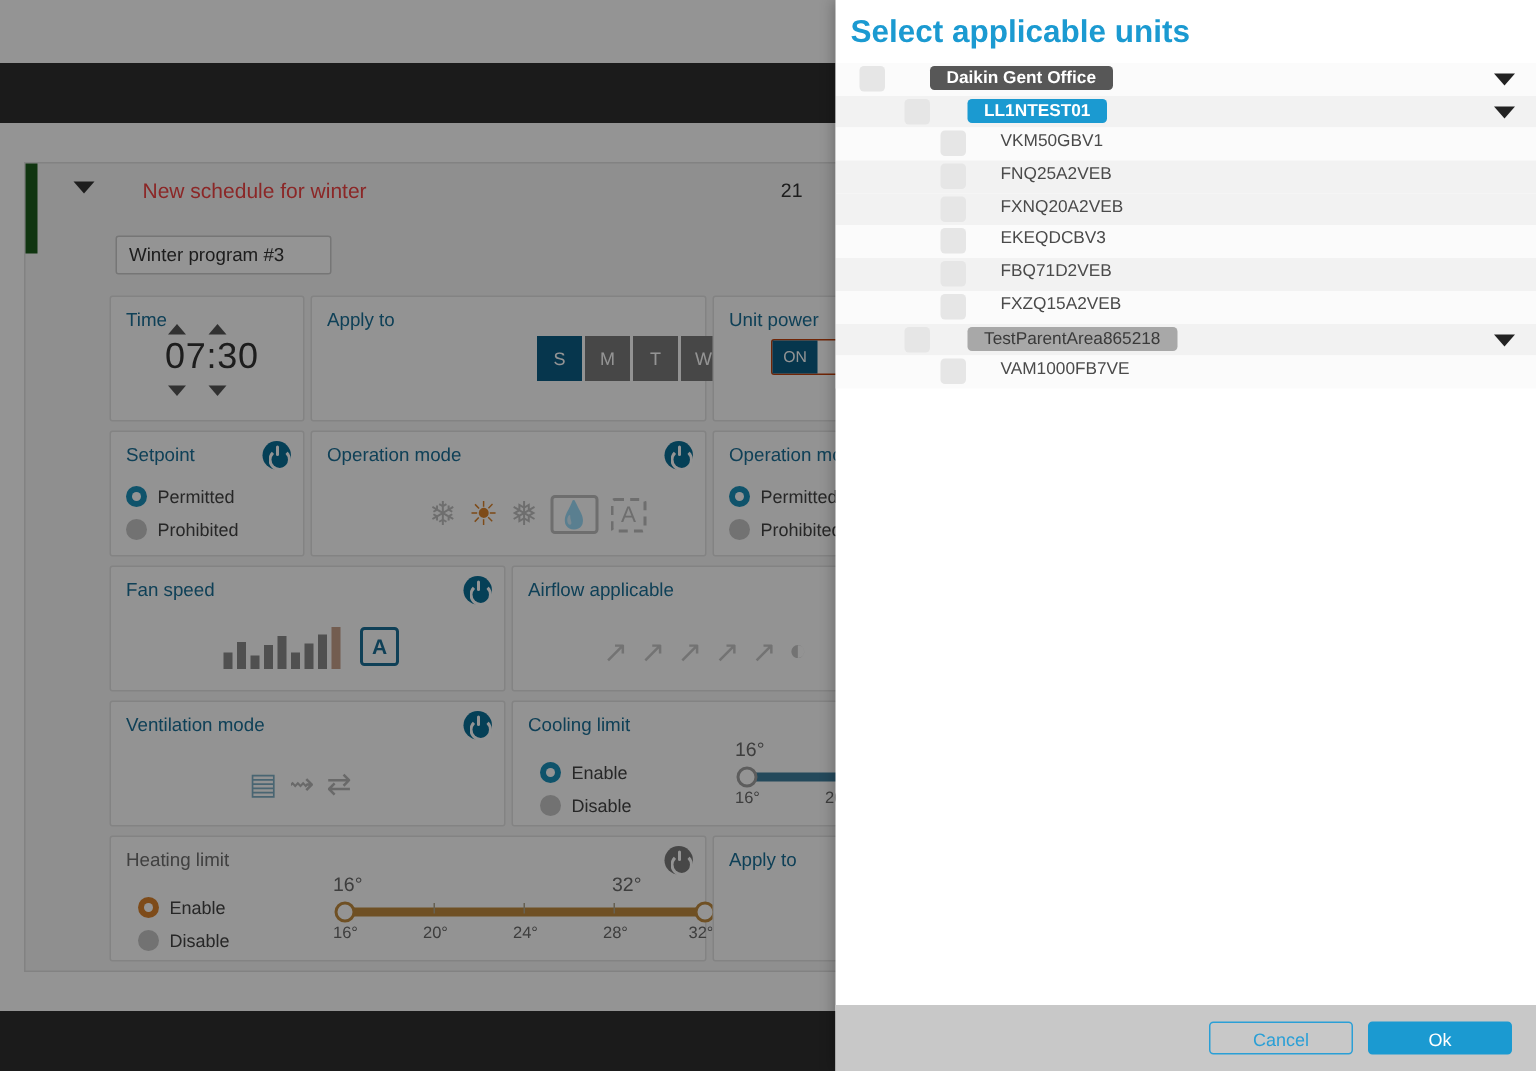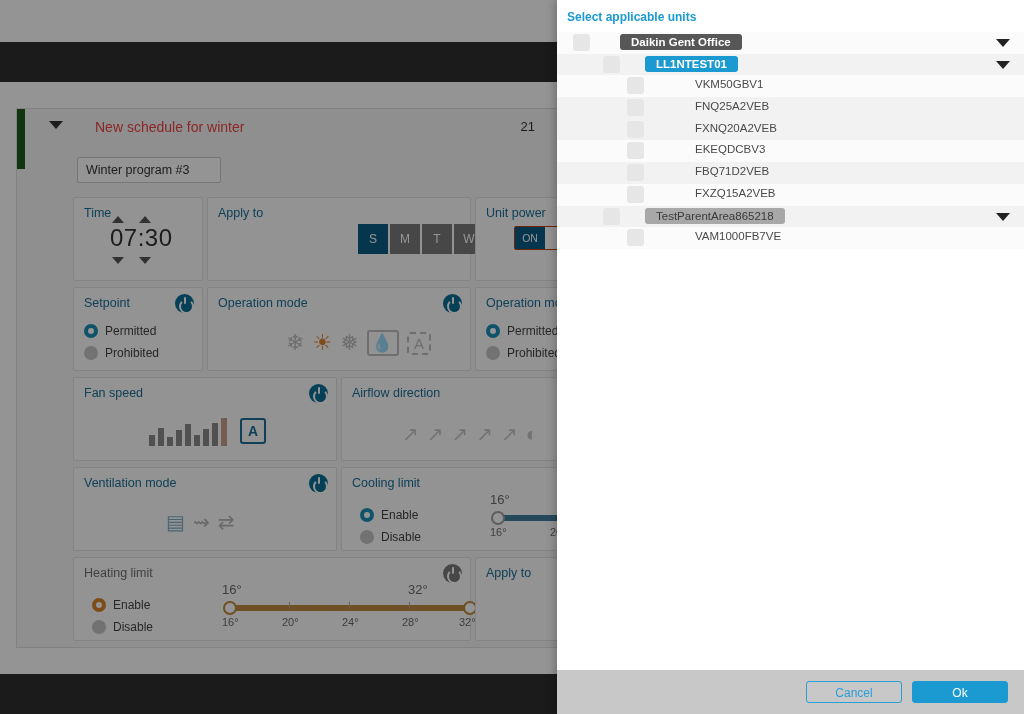--- a/index.html
+++ b/index.html
@@ -118,41 +118,41 @@
     background:rgba(0,0,0,0.42);
   }
 
   
   #dialog {
     position:absolute; left:557px; top:0; width:467px; height:714px;
     background:#ffffff; box-shadow:-2px 0 9px rgba(0,0,0,0.25);
     display:flex; flex-direction:column;
   }
   #dlg-title {
-    font-size:12px; font-weight:bold; color:#1b9ad1;
+    font-size:21px; font-weight:bold; color:#1b9ad1;
     padding:10px 0 8px 10px;
   }
   #tree { flex:1; overflow:hidden; }
   .trow {
     position:relative; height:21.7px; display:flex; align-items:center;
     background:#fbfbfb;
   }
   .trow.alt { background:#f2f2f2; }
   .tcb {
     position:absolute; width:17px; height:17px; background:#e6e6e6;
     border-radius:3px; top:2px;
   }
   .tpill {
     position:absolute; height:16px; line-height:16px; border-radius:3px;
     font-size:11.5px; padding:0 11px; white-space:nowrap;margin-left:24px;
   }
   .tpill.dark  { background:#575757; color:#fff; font-weight:bold; }
   .tpill.blue  { background:#1b9ad1; color:#fff; font-weight:bold; }
   .tpill.gray  { background:#a8a8a8; color:#3a3a3a; }
-  .tleaf { position:absolute; font-size:11.5px; color:#4a4a4a; white-space:nowrap;margin-left:28px; }
+  .tleaf { position:absolute; font-size:11.5px; color:#4a4a4a; white-space:nowrap; }
   .tcaret {
     position:absolute; right:14px; top:7px; width:0; height:0;
     border-left:7px solid transparent; border-right:7px solid transparent; border-top:8px solid #222;
   }
   #dlg-footer {
     height:44px; background:#c8c8c8; display:flex; align-items:center;
     justify-content:flex-end; gap:10px; padding-right:16px;
   }
   .btn { height:22px; min-width:96px; font-size:12px; border-radius:3px; text-align:center; line-height:22px; }
   .btn.cancel { background:transparent; border:1px solid #2a9fd6; color:#2a9fd6; }
@@ -244,21 +244,21 @@
           <i style="height:22px"></i>
           <i style="height:11px"></i>
         <i style="height:17px"></i>
           <i style="height:23px"></i>
           <i style="height:28px; background:#c7a08a;"></i>
       </div>
       <div class="abox" style="left:166px; top:40px;">A</div>
     </div>
 
     <div class="panel" style="left:324px; top:268px; width:354px; height:84px;">
-      <div class="panel-title">Airflow direction</div>
+      <div class="panel-title">Airflow applicable</div>
       <div class="modes" style="left:60px; top:44px; font-size:20px; color:#9a9a9a;">
         <span>↗</span>
         <span>↗</span>
         <span>↗</span>
         <span>↗</span>
         <span>↗</span>
         <span>◐</span>
       </div>
     </div>
 

